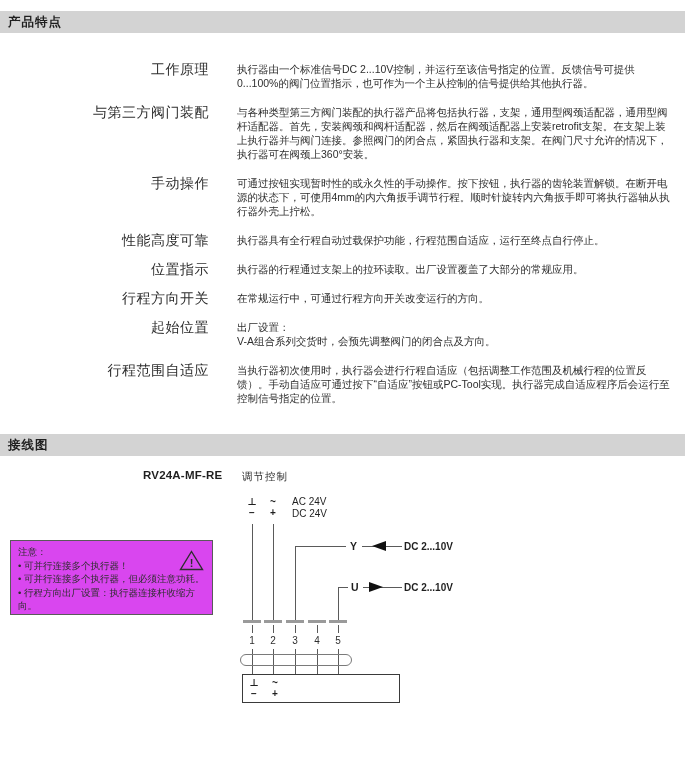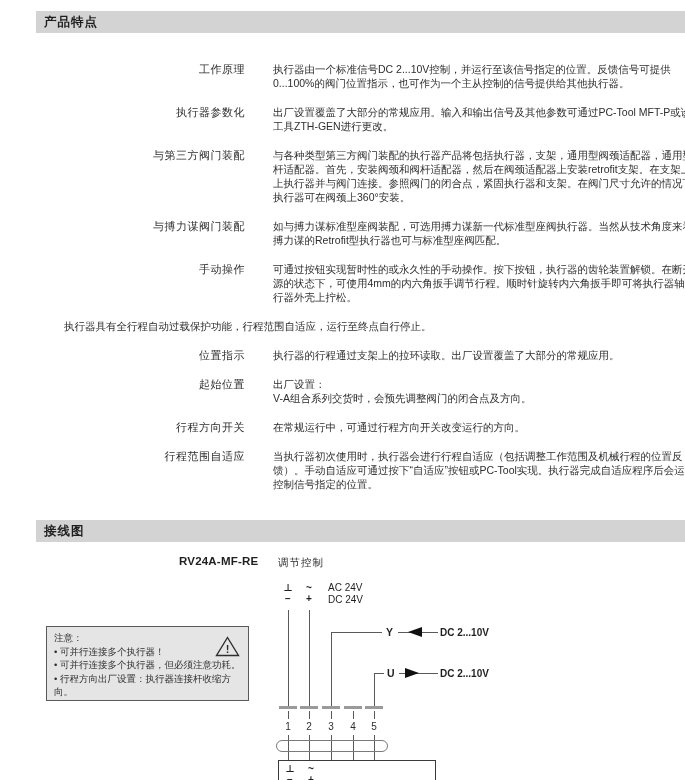--- a/index.html
+++ b/index.html
@@ -4,36 +4,35 @@
 <style>
   * { margin:0; padding:0; box-sizing:border-box; }
   html,body { background:#ffffff; }
   .page {
     position:relative;
     width:685px; height:780px;
     background:#ffffff;
     font-family:"Liberation Sans","DejaVu Sans",sans-serif;
     color:#2e2e2e;
     overflow:hidden;
-    padding-left:36px;
   }
   .section-bar {
     position:relative;
     width:685px; height:22px;
     background:#d3d3d3;
     font-size:12.5px; font-weight:bold; color:#1f1f1f;
     line-height:22px; padding-left:8px;
     letter-spacing:1px;
   }
   .bar-top { margin-top:11px; }
   .features { padding-top:29px; padding-bottom:14px; }
   .feature-row { display:flex; margin-bottom:15px; }
   .feature-label {
     flex:none; width:209px; text-align:right;
-    font-size:11px; line-height:14px; color:#2e2e2e;
+    font-size:14px; line-height:14px; color:#2e2e2e;
     letter-spacing:0.5px;
   }
   .feature-text {
     flex:none; width:436px; margin-left:28px;
     font-size:10.5px; line-height:14px; color:#2e2e2e;
     white-space:pre-line;
   }
   
   .wiring { position:relative; width:685px; height:257px; }
   .abs { position:absolute; }
@@ -63,69 +62,62 @@
     border:1px solid #7a7a7a; border-radius:6px;
     background:transparent;
   }
   .device-box {
     width:158px; height:29px;
     border:1.5px solid #3a3a3a; background:#ffffff;
   }
   .device-box .termsym { position:absolute; top:2px; }
   .notes-box {
     width:203px; height:75px;
-    border:1px solid #5a5a5a; background:#e5e5e5;
+    border:1px solid #5a5a5a; background:#d946ef;
     padding:4px 7px;
     font-size:9.5px; line-height:13.5px; color:#2e2e2e;
   }
   .warn { position:absolute; top:9px; right:8px; }
 </style>
 </head>
 <body>
 
 <div class="page">
 
   <div class="section-bar bar-top">产品特点</div>
 
   <div class="features">
     <div class="feature-row">
       <div class="feature-label">工作原理</div>
       <div class="feature-text">执行器由一个标准信号DC 2...10V控制，并运行至该信号指定的位置。反馈信号可提供0...100%的阀门位置指示，也可作为一个主从控制的信号提供给其他执行器。</div>
     </div>
     <div class="feature-row">
-      <div class="feature-label">执行器参数化</div>
-      <div class="feature-text">出厂设置覆盖了大部分的常规应用。输入和输出信号及其他参数可通过PC-Tool MFT-P或诊断工具ZTH-GEN进行更改。</div>
-    </div>
-    <div class="feature-row">
       <div class="feature-label">与第三方阀门装配</div>
       <div class="feature-text">与各种类型第三方阀门装配的执行器产品将包括执行器，支架，通用型阀颈适配器，通用型阀杆适配器。首先，安装阀颈和阀杆适配器，然后在阀颈适配器上安装retrofit支架。在支架上装上执行器并与阀门连接。参照阀门的闭合点，紧固执行器和支架。在阀门尺寸允许的情况下，执行器可在阀颈上360°安装。</div>
     </div>
     <div class="feature-row">
-      <div class="feature-label">与搏力谋阀门装配</div>
-      <div class="feature-text">如与搏力谋标准型座阀装配，可选用搏力谋新一代标准型座阀执行器。当然从技术角度来看，搏力谋的Retrofit型执行器也可与标准型座阀匹配。</div>
-    </div>
-    <div class="feature-row">
       <div class="feature-label">手动操作</div>
       <div class="feature-text">可通过按钮实现暂时性的或永久性的手动操作。按下按钮，执行器的齿轮装置解锁。在断开电源的状态下，可使用4mm的内六角扳手调节行程。顺时针旋转内六角扳手即可将执行器轴从执行器外壳上拧松。</div>
     </div>
     <div class="feature-row">
+      <div class="feature-label">性能高度可靠</div>
       <div class="feature-text">执行器具有全行程自动过载保护功能，行程范围自适应，运行至终点自行停止。</div>
     </div>
     <div class="feature-row">
       <div class="feature-label">位置指示</div>
       <div class="feature-text">执行器的行程通过支架上的拉环读取。出厂设置覆盖了大部分的常规应用。</div>
+    </div>
+    <div class="feature-row">
+      <div class="feature-label">行程方向开关</div>
+      <div class="feature-text">在常规运行中，可通过行程方向开关改变运行的方向。</div>
     </div>
     <div class="feature-row">
       <div class="feature-label">起始位置</div>
       <div class="feature-text">出厂设置：
 V-A组合系列交货时，会预先调整阀门的闭合点及方向。</div>
-    </div>
-    <div class="feature-row">
-      <div class="feature-label">行程方向开关</div>
-      <div class="feature-text">在常规运行中，可通过行程方向开关改变运行的方向。</div>
     </div>
     <div class="feature-row">
       <div class="feature-label">行程范围自适应</div>
       <div class="feature-text">当执行器初次使用时，执行器会进行行程自适应（包括调整工作范围及机械行程的位置反馈）。手动自适应可通过按下“自适应”按钮或PC-Tool实现。执行器完成自适应程序后会运行至控制信号指定的位置。</div>
     </div>
   </div>
 
   <div class="section-bar">接线图</div>
 
   <div class="wiring">

